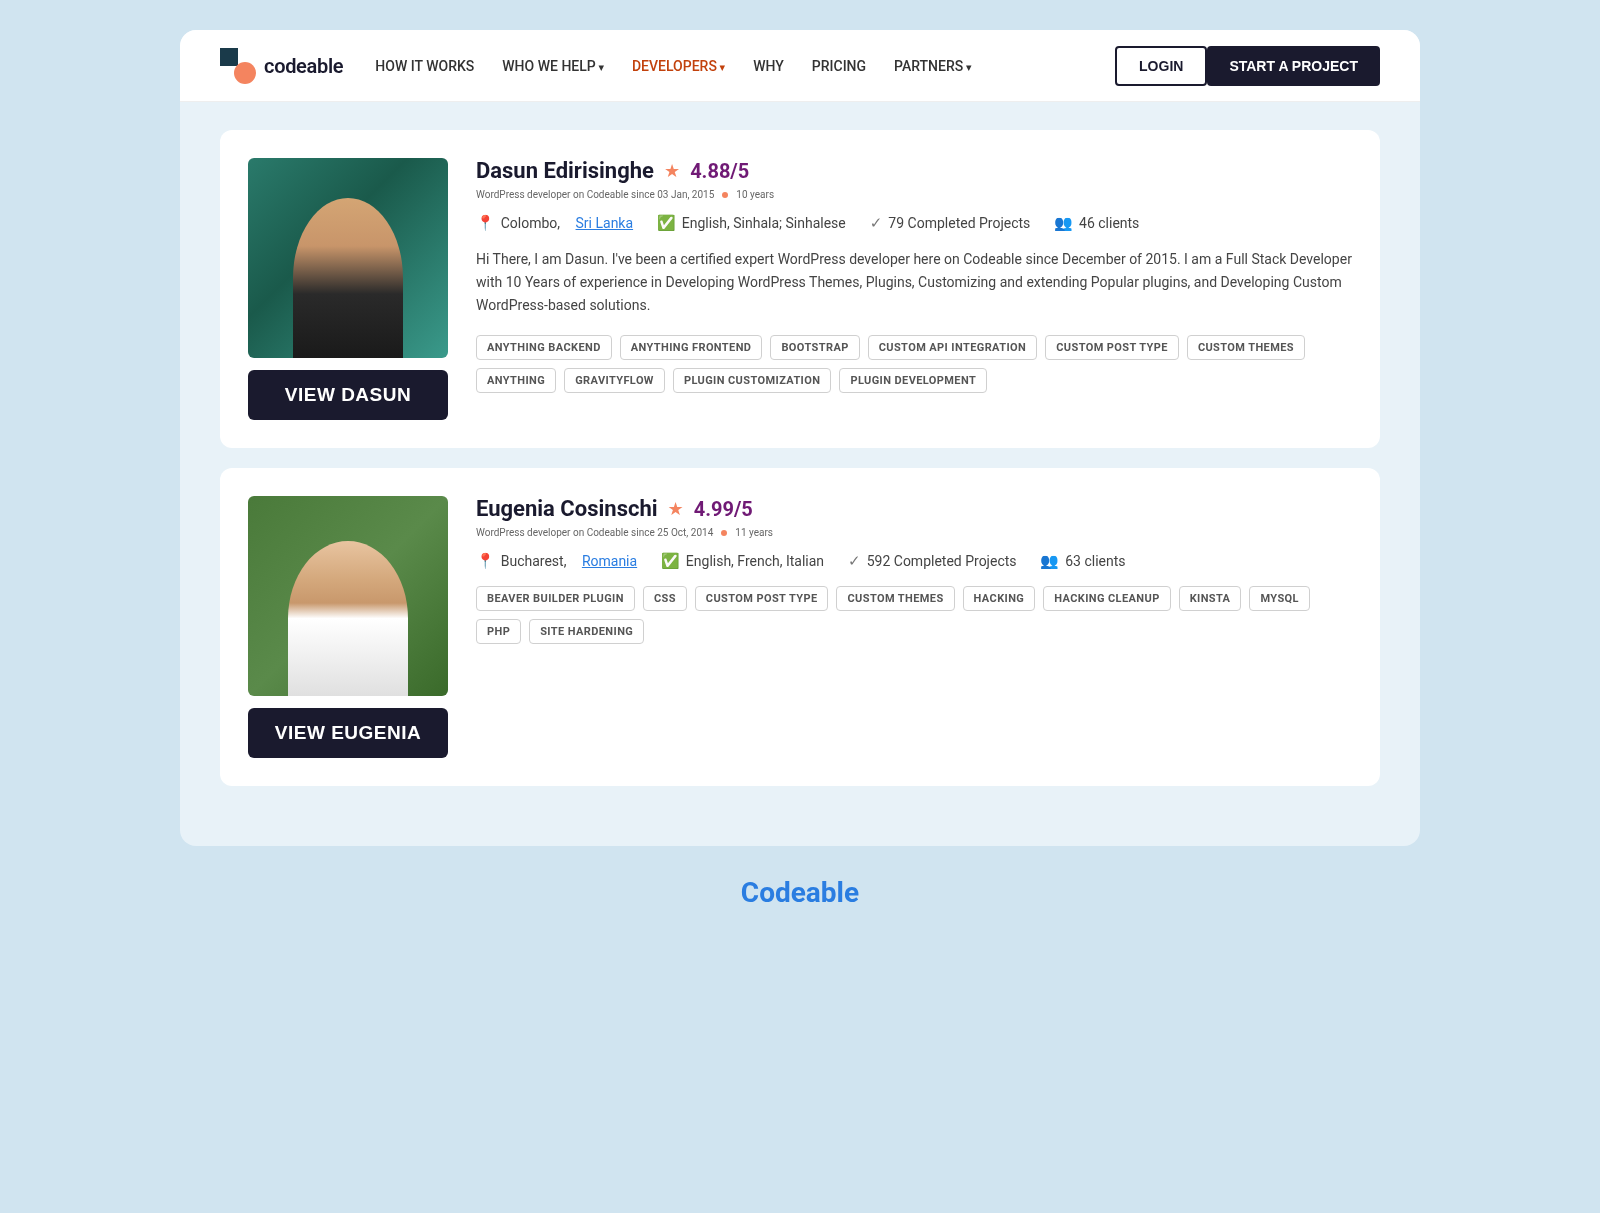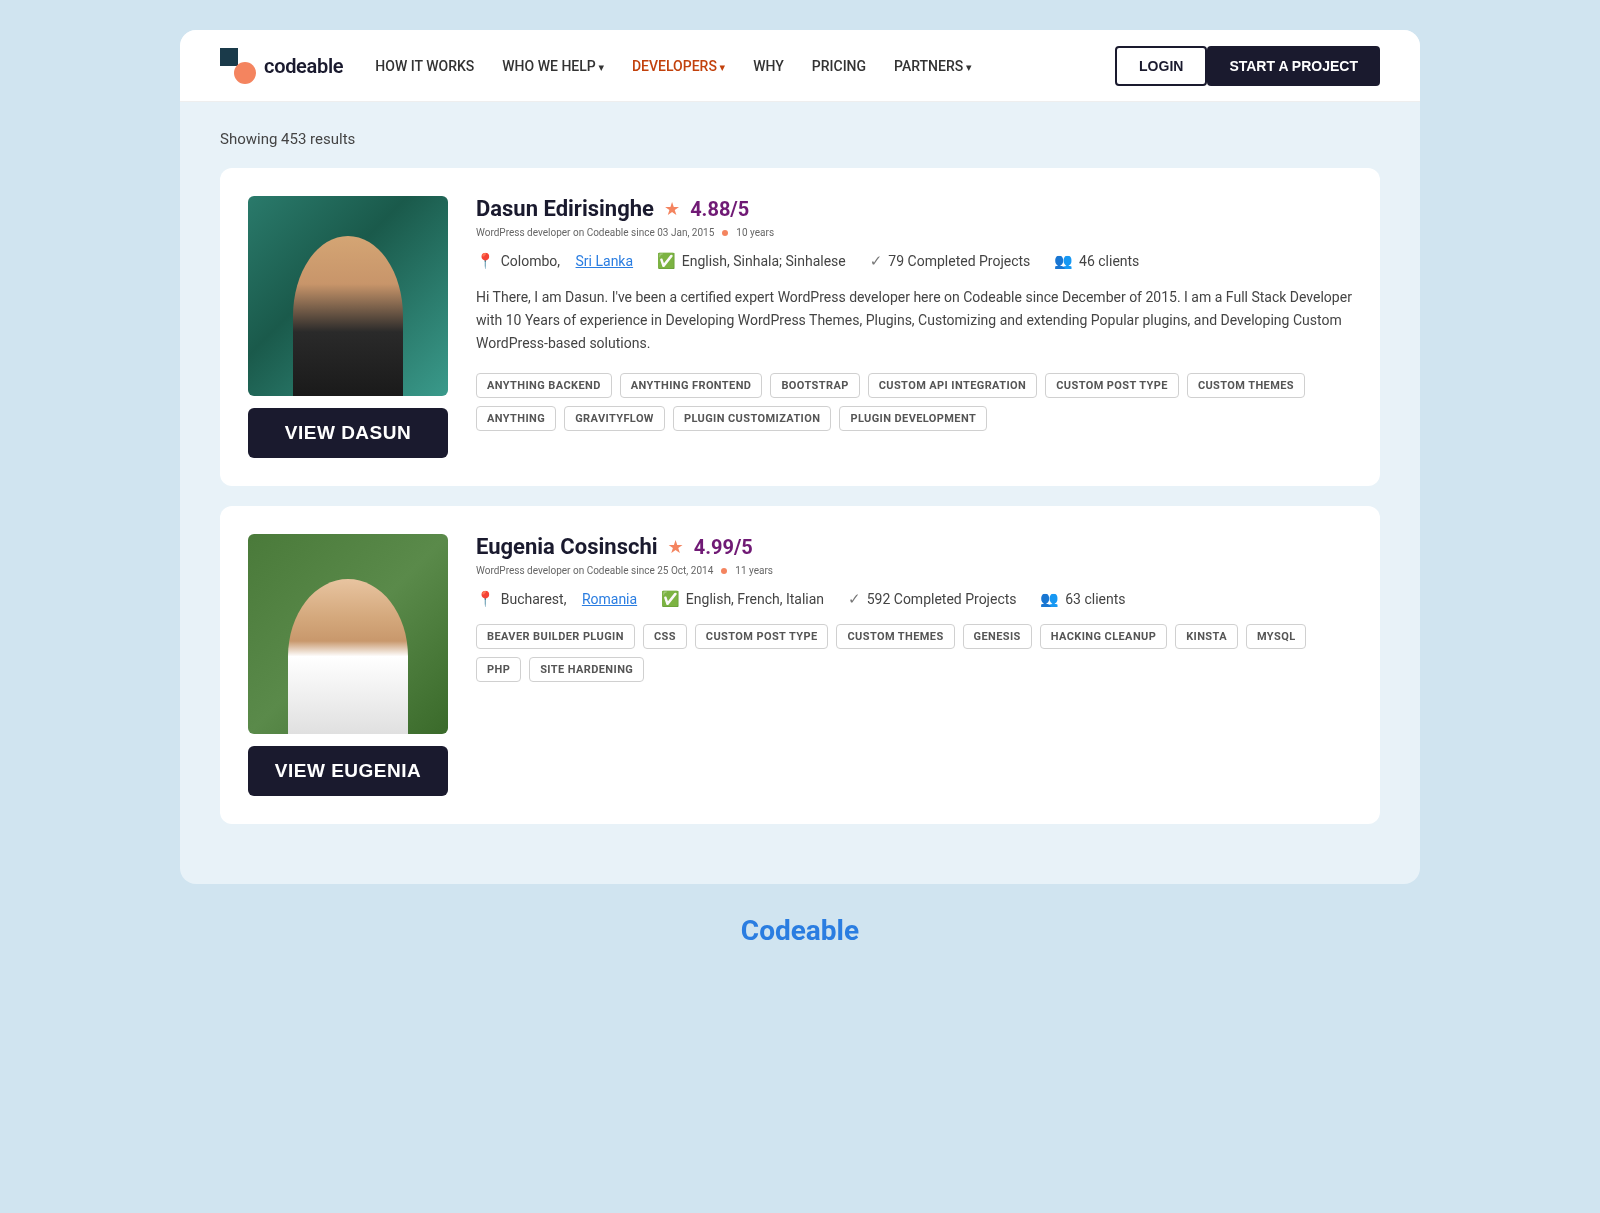--- a/index.html
+++ b/index.html
@@ -294,21 +294,20 @@
       <a class="nav-link">PRICING</a>
       <a class="nav-link has-arrow">PARTNERS</a>
     </div>
     <div class="nav-actions">
       <button class="btn-login">LOGIN</button>
       <button class="btn-start">START A PROJECT</button>
     </div>
   </nav>
 
   <div class="content">
-    <div class="results-count">Showing 453 results</div>
 
     <div class="developer-card">
       <div class="card-left">
         <div class="photo-dasun"></div>
         <button class="btn-view">VIEW DASUN</button>
       </div>
       <div class="card-right">
         <div class="dev-header">
           <span class="dev-name">Dasun Edirisinghe</span>
           <span class="star-icon">★</span>
@@ -385,21 +384,21 @@
           <div class="meta-item">
             <span class="meta-icon">👥</span>
             <span>63 clients</span>
           </div>
         </div>
         <div class="tags">
           <span class="tag">BEAVER BUILDER PLUGIN</span>
           <span class="tag">CSS</span>
           <span class="tag">CUSTOM POST TYPE</span>
           <span class="tag">CUSTOM THEMES</span>
-          <span class="tag">GENESIS</span>
+          <span class="tag">HACKING</span>
           <span class="tag">HACKING CLEANUP</span>
           <span class="tag">KINSTA</span>
           <span class="tag">MYSQL</span>
           <span class="tag">PHP</span>
           <span class="tag">SITE HARDENING</span>
         </div>
       </div>
     </div>
   </div>
 </div>

